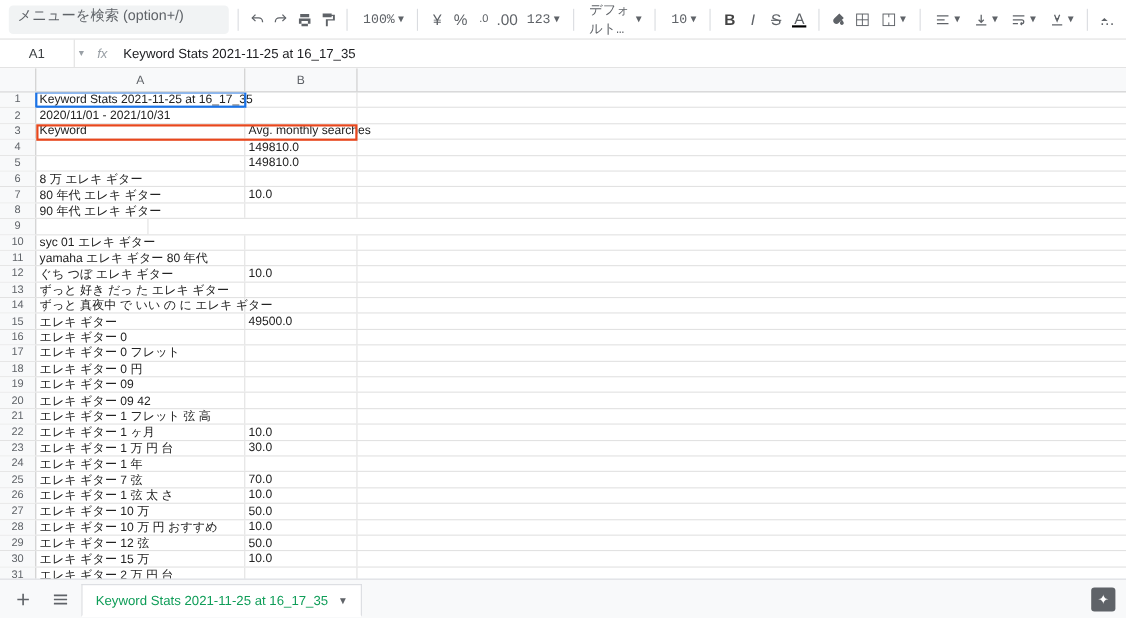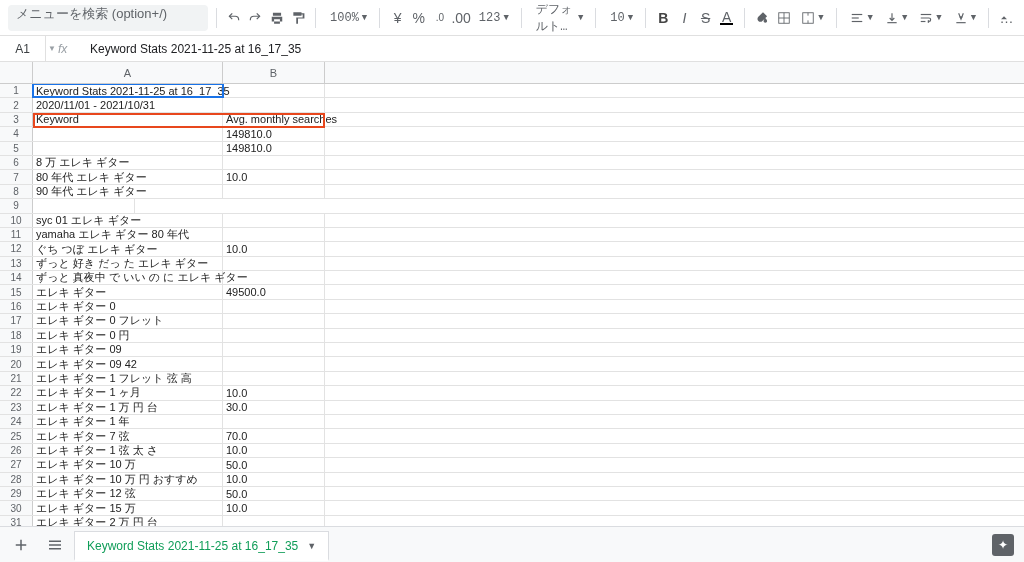--- a/index.html
+++ b/index.html
@@ -9,23 +9,23 @@
   .tb-sep { width:1px; height:20px; background:#dadce0; margin:0 6px;}
   .tb-btn { width:24px; height:24px; display:flex; align-items:center; justify-content:center; border-radius:3px; color:#5f6368; cursor:pointer; font-size:14px;}
   .tb-dd { display:flex; align-items:center; height:24px; padding:0 4px 0 6px; color:#5f6368; font-size:12px; cursor:pointer; border-radius:3px;font-family:Liberation Mono, monospace;}
   .caret { margin-left:3px; font-size:9px; color:#5f6368;}
   .bold { font-weight:bold; color:#444;}
   .italic { font-style:italic;}
   .strike { text-decoration:line-through;}
   .underline-a { border-bottom:2px solid #000; line-height:12px; padding:0 2px;}
   .more-arrow { position:absolute; right:8px; }
   .ref-row { display:flex; align-items:center; height:26px; border-bottom:1px solid #e0e0e0; }
-  .cell-ref { width:46px; text-align:center; font-size:12px; color:#3c4043; border-right:1px solid #e0e0e0; height:100%; display:flex; align-items:center; justify-content:center;}
+  .cell-ref { width:68px; text-align:center; font-size:12px; color:#3c4043; border-right:1px solid #e0e0e0; height:100%; display:flex; align-items:center; justify-content:center;}
   .ref-dd { width:12px; font-size:8px; color:#9aa0a6; text-align:center;}
-  .fx { width:26px; text-align:left; font-style:italic; color:#9aa0a6; font-size:12px;}
+  .fx { width:26px; text-align:center; font-style:italic; color:#9aa0a6; font-size:12px;}
   .formula-input { flex:1; padding-left:6px; font-size:12px; color:#202124; height:100%; display:flex; align-items:center;}
   .grid-area { position:relative; height:477px; overflow:hidden;}
   .col-headers { display:flex; height:22px; border-bottom:1px solid #ccc; background:#f8f9fa; position:sticky; top:0;}
   .corner { width:33px; border-right:1px solid #ccc; background:#f8f9fa;}
   .col-h { border-right:1px solid #ccc; display:flex; align-items:center; justify-content:center; color:#5f6368; font-size:11px;}
   .col-A { width:190px;}
   .col-B { width:102px;}
   .col-rest { flex:1; border-right:none;}
   .rows {}
   .row { display:flex; height:14.4px; border-bottom:1px solid #e2e2e2;}

